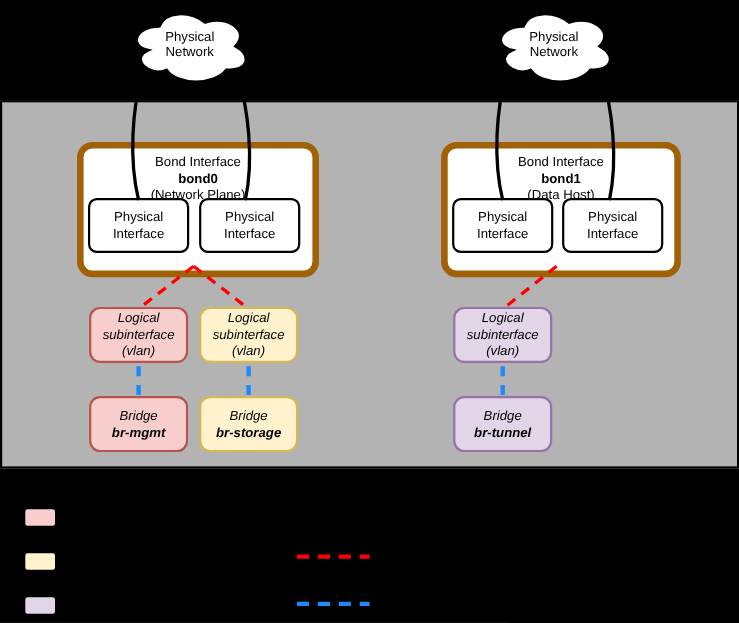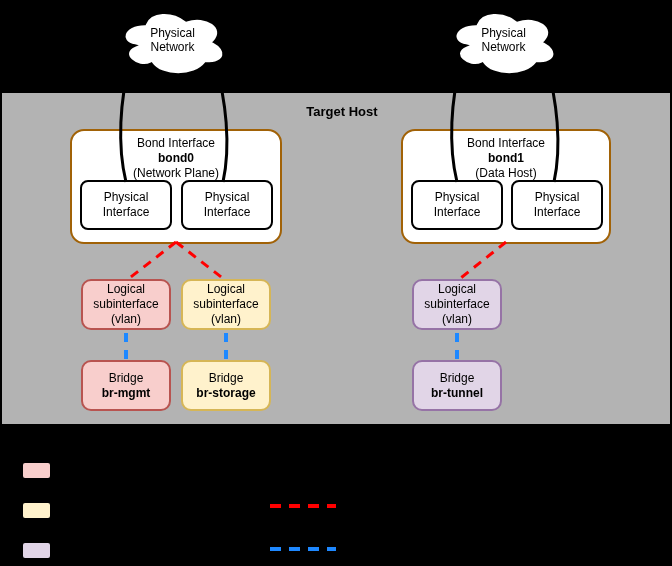--- a/index.html
+++ b/index.html
@@ -10,39 +10,39 @@
   .target-host {
     position:absolute; left:0; top:91px; width:668px; height:331px;
     background:#b3b3b3; border:2px solid #000; z-index:1;
   }
   .th-label {
     position:absolute; left:280px; top:104px; width:124px; text-align:center;
     font-size:13px; font-weight:bold; z-index:2;
   }
   .bond-box {
     position:absolute; top:129px; height:106px; background:#fff;
-    border:2px solid #a16207; border-radius:14px; z-index:2;
+    border:6px solid #a16207; border-radius:14px; z-index:2;
     display:flex; flex-direction:column; align-items:center;
     padding-top:5px; box-sizing:content-box;
     font-size:12px; line-height:15px; text-align:center;
   }
   .bond0 { left:70px; width:208px; }
   .bond1 { left:401px; width:206px; }
   .bond-name { font-weight:bold; }
   .pi-box {
     position:absolute; top:180px; width:88px; height:46px; background:#fff;
     border:2px solid #000; border-radius:8px; z-index:2;
     display:flex; flex-direction:column; align-items:center; justify-content:center;
     font-size:12px; line-height:15px; text-align:center;
   }
   .colored-box {
     position:absolute; width:86px; height:47px;
     border:2px solid; border-radius:10px; z-index:4;
     display:flex; flex-direction:column; align-items:center; justify-content:center;
-    font-size:12px; line-height:15px; text-align:center;
+    font-size:12px; line-height:15px; text-align:center;font-style:italic;
   }
   .box-pink   { background:#f8cecc; border-color:#b85450; }
   .box-yellow { background:#fff2cc; border-color:#d6b656; }
   .box-purple { background:#e1d5e7; border-color:#9673a6; }
   .bridge-name { font-weight:bold; }
   .swatch {
     position:absolute; left:21px; width:27px; height:15px;
     border:2px solid; border-radius:4px; z-index:4;
   }
   .connectors { position:absolute; left:0; top:0; z-index:5; pointer-events:none; }
@@ -52,21 +52,20 @@
   }
   .cloud-label.left  { left:117px; }
   .cloud-label.right { left:448px; }
 </style>
 </head>
 <body>
 
 <div class="stage">
 
   <div class="target-host"></div>
-  <div class="th-label">Target Host</div>
 
   <div class="bond-box bond0">
     <span>Bond Interface</span>
     <span class="bond-name">bond0</span>
     <span>(Network Plane)</span>
   </div>
   <div class="pi-box" style="left:80px;">
     <span>Physical</span>
     <span>Interface</span>
   </div>

